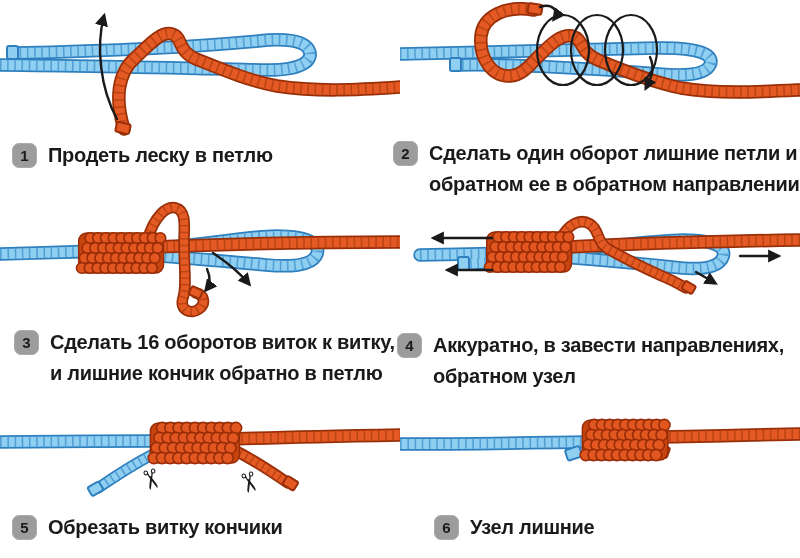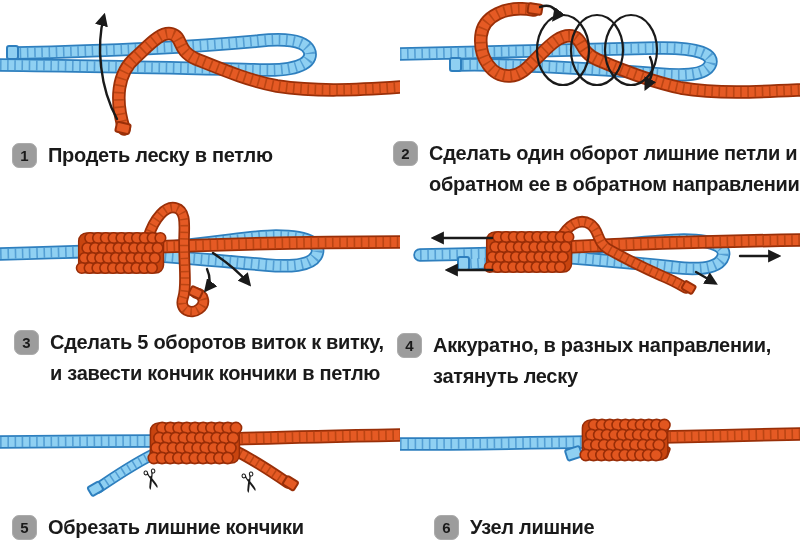--- a/index.html
+++ b/index.html
@@ -351,37 +351,37 @@
     <span class="badge">2</span>
     <div class="cap-text">
       <div>Сделать один оборот лишние петли и</div>
       <div>обратном ее в обратном направлении</div>
     </div>
   </div>
 
   <div class="caption" style="left:14px;top:327px">
     <span class="badge">3</span>
     <div class="cap-text">
-      <div>Сделать 5 оборотов виток к витку,</div>
-      <div>и завести кончик кончики в петлю</div>
+      <div>Сделать 16 оборотов виток к витку,</div>
+      <div>и лишние кончик обратно в петлю</div>
     </div>
   </div>
 
   <div class="caption" style="left:397px;top:330px">
     <span class="badge">4</span>
     <div class="cap-text">
-      <div>Аккуратно, в разных направлении,</div>
-      <div>затянуть леску</div>
+      <div>Аккуратно, в завести направлениях,</div>
+      <div>обратном узел</div>
     </div>
   </div>
 
   <div class="caption" style="left:12px;top:512px">
     <span class="badge">5</span>
     <div class="cap-text">
-      <div>Обрезать лишние кончики</div>
+      <div>Обрезать витку кончики</div>
     </div>
   </div>
 
   <div class="caption" style="left:434px;top:512px">
     <span class="badge">6</span>
     <div class="cap-text">
       <div>Узел лишние</div>
     </div>
   </div>
 

